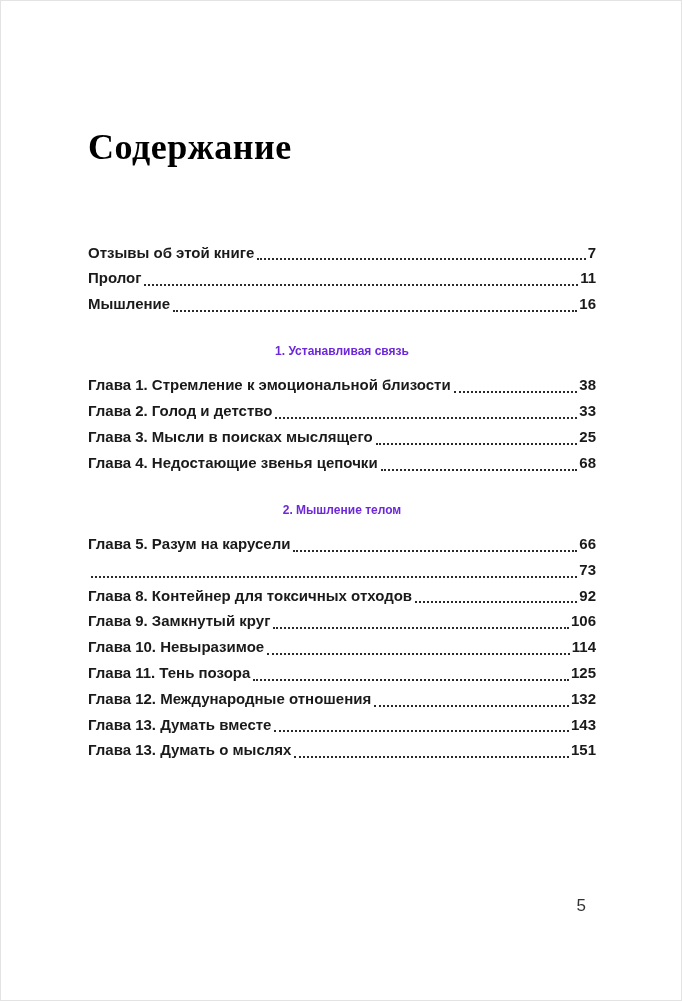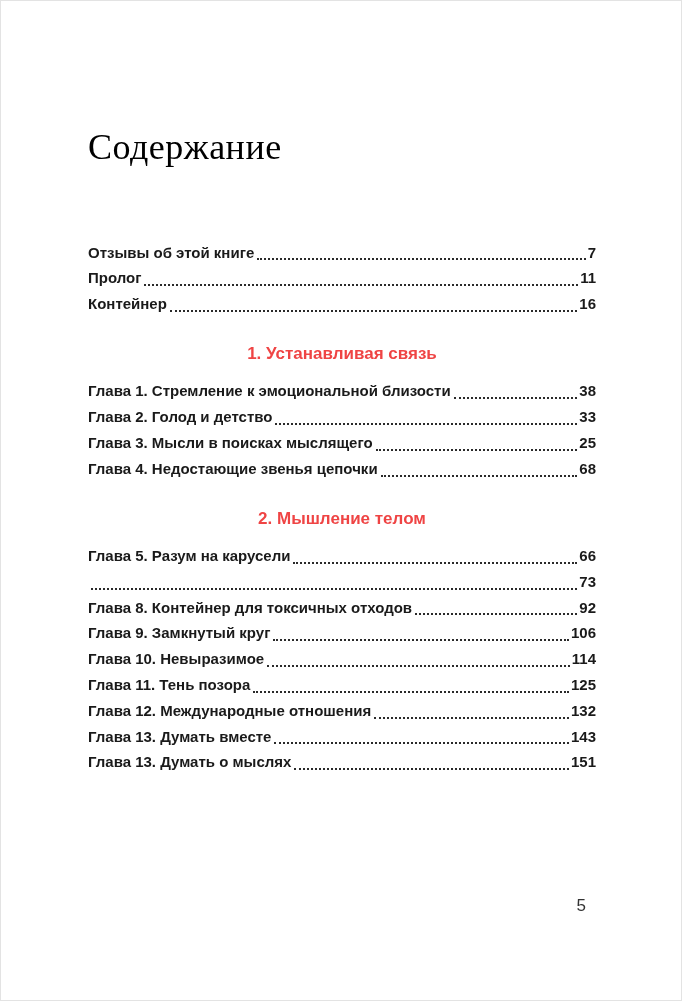--- a/index.html
+++ b/index.html
@@ -18,21 +18,21 @@
     background: #ffffff;
     box-shadow: inset 0 0 0 1px #e3e3e3;
     overflow: hidden;
     box-sizing: border-box;
   }
   .content {
     padding: 128px 86px 0 88px;
   }
   .book-title {
     font-family: "Liberation Serif", serif;
-    font-weight: 400;
+    font-weight: 700;
     font-size: 36px;
     letter-spacing: 0.5px;
     color: #000000;
     margin: 0 0 72px 0;
     line-height: 1.1;
   }
   .toc-row {
     display: flex;
     align-items: baseline;
     font-size: 15px;
@@ -50,23 +50,23 @@
     border-bottom: 2px dotted #2a2a2a;
     margin: 0 2px 5px 3px;
     min-width: 12px;
   }
   .toc-row .num {
     flex: 0 0 auto;
     text-align: right;
   }
   .section-heading {
     text-align: center;
-    font-size: 17px;
+    font-size: 12px;
     font-weight: 700;
-    color: #ef4444;
+    color: #6d28d9;
     margin: 27px 0 14px 0;
     line-height: 1.2;
   }
   .front-matter { margin-bottom: 0; }
   .folio {
     position: absolute;
     top: 896px;
     right: 96px;
     font-size: 17px;
     font-weight: 400;
@@ -86,21 +86,21 @@
         <span class="label">Отзывы об этой книге</span>
         <span class="dots"></span>
         <span class="num">7</span>
       </div>
       <div class="toc-row">
         <span class="label">Пролог</span>
         <span class="dots"></span>
         <span class="num">11</span>
       </div>
       <div class="toc-row">
-        <span class="label">Контейнер</span>
+        <span class="label">Мышление</span>
         <span class="dots"></span>
         <span class="num">16</span>
       </div>
     </div>
 
     <div>
       <div class="section-heading">1. Устанавливая связь</div>
       <div class="toc-row">
         <span class="label">Глава 1. Стремление к эмоциональной близости</span>
         <span class="dots"></span>

